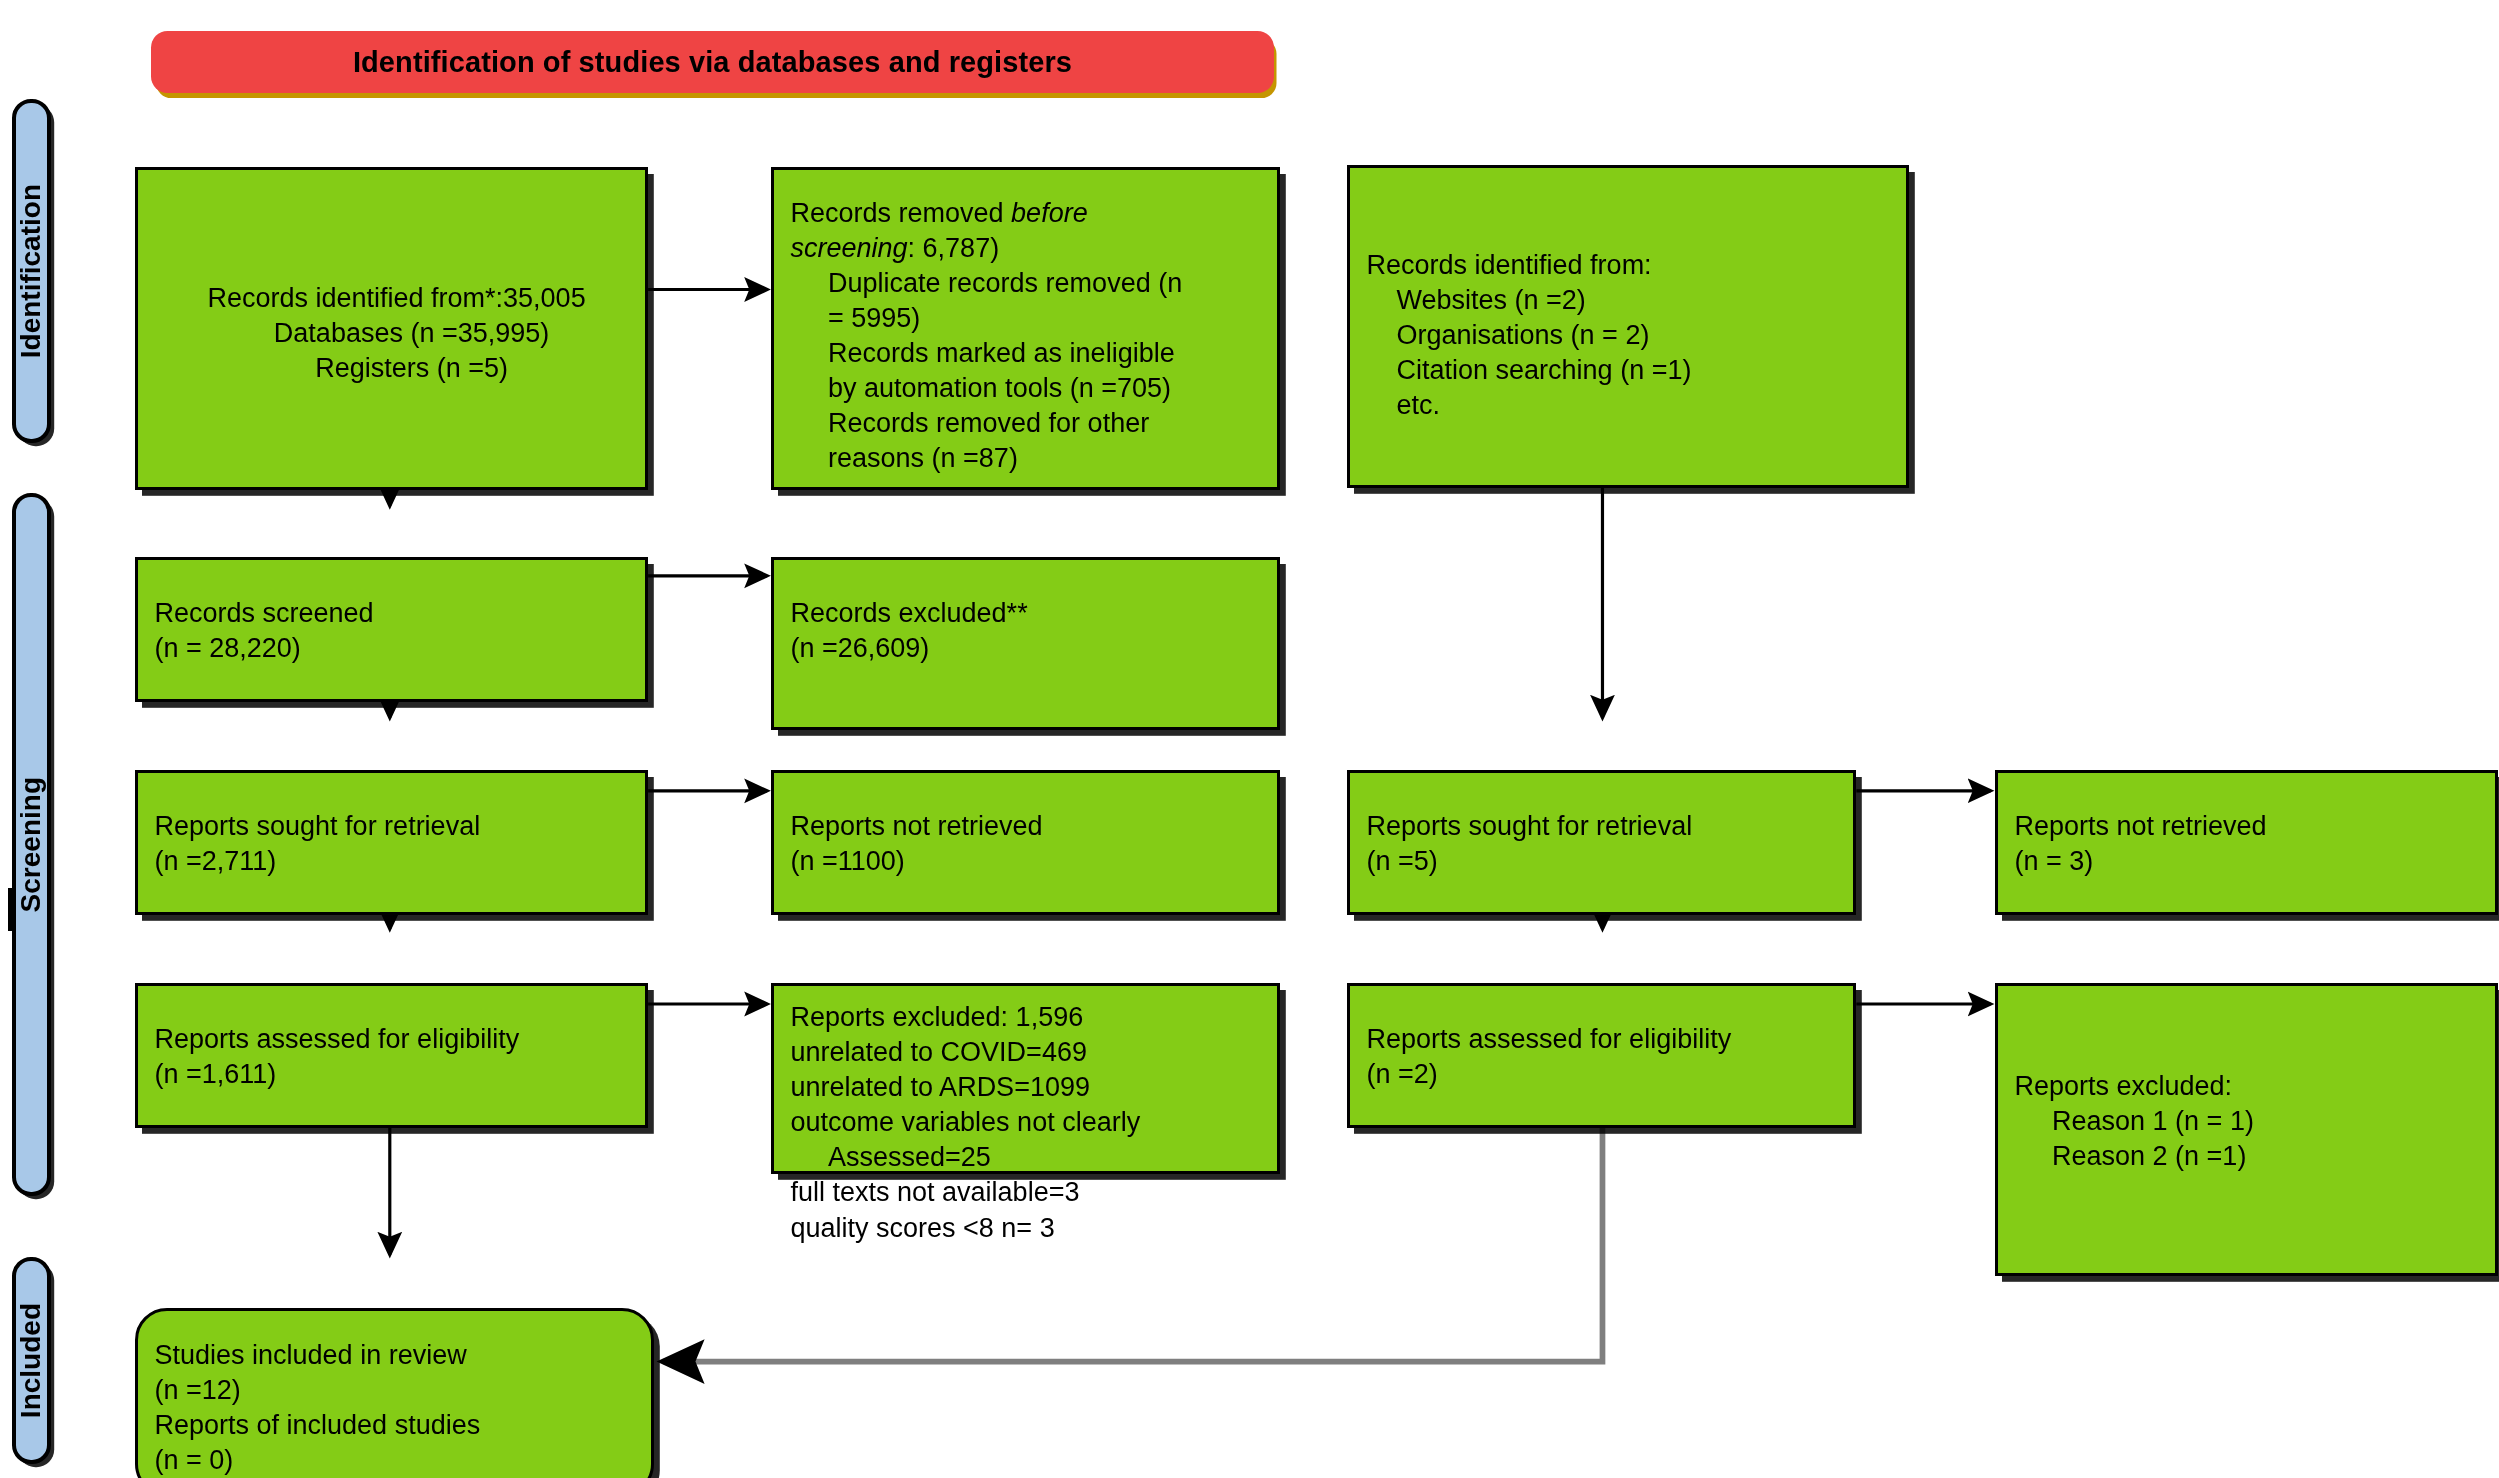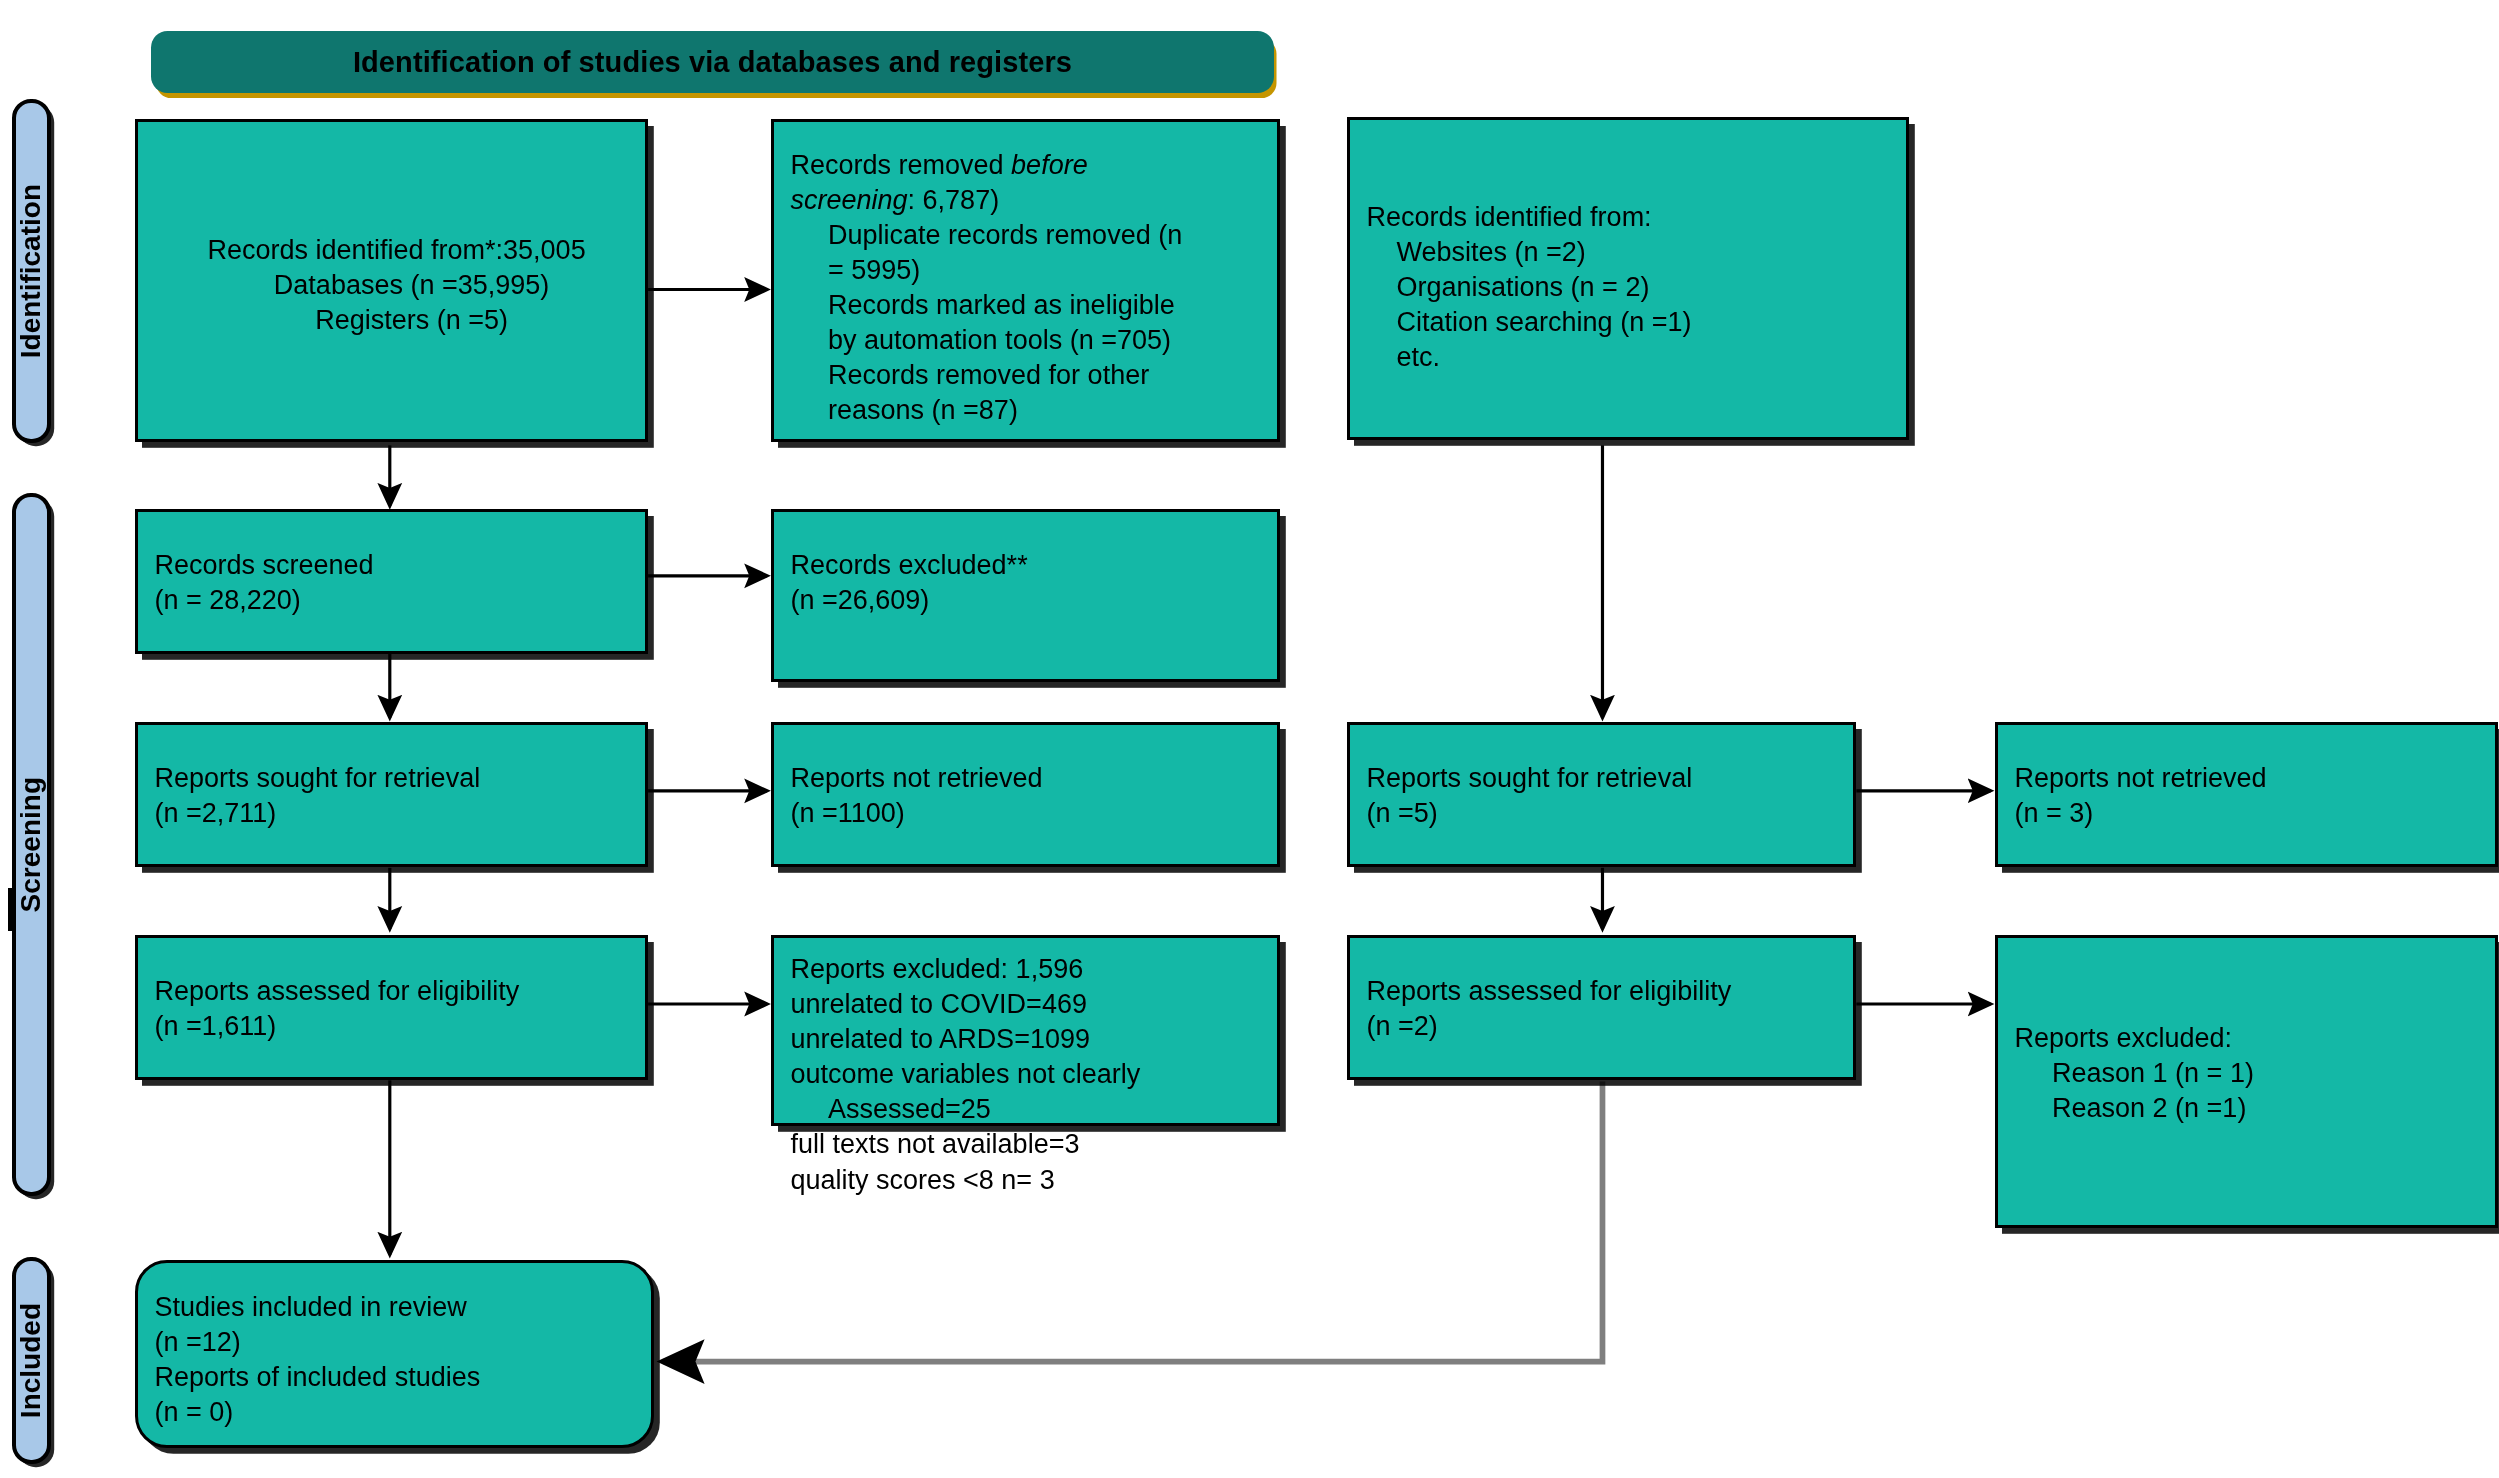--- a/index.html
+++ b/index.html
@@ -1,21 +1,21 @@
 <!DOCTYPE html>
 <html style="font-size:10.2px"><head>
 <meta charset="utf-8">
 <style>
   html,body{margin:0;padding:0;background:#fff;}
   body{width:2500px;height:1478px;position:relative;font-family:"Liberation Sans",sans-serif;overflow:hidden;}
   #stage{position:absolute;left:0;top:0;width:2500px;height:1478px;}
-  .box{position:absolute;background:#14b8a6;border:3.8px solid #000;box-sizing:border-box;
-       box-shadow:6.4px 6.4px 0 -0.6px rgba(0,0,0,0.85);}
+  .box{position:absolute;background:#84cc16;border:3.8px solid #000;box-sizing:border-box;
+       box-shadow:6.4px 6.4px 0 -0.6px rgba(0,0,0,0.85);margin-top:48px;}
   .box .txt{position:absolute;left:16.5px;right:6.4px;font-size:27px;line-height:1.30;color:#000;white-space:pre-wrap;}
-  .hdr{position:absolute;background:#0f766e;border-radius:16.5px;
+  .hdr{position:absolute;background:#ef4444;border-radius:16.5px;
        box-shadow:3.8px 6.4px 0 -1.3px #c59500;display:flex;align-items:center;justify-content:center;}
   .hdr span{font-size:29px;font-weight:bold;color:#000;letter-spacing:0.1px;}
   .sidebar{position:absolute;background:#a8c8e8;border:4.5px solid #000;border-radius:19px;box-sizing:border-box;
            box-shadow:4.5px 4.5px 0 -1.3px rgba(0,0,0,.85);display:flex;align-items:center;justify-content:center;}
   .sidebar span{writing-mode:vertical-rl;transform:rotate(180deg);font-size:28px;font-weight:bold;color:#000;}
   .tick{position:absolute;background:#000;}
   svg.conn{position:absolute;left:0;top:0;width:2500px;height:1478px;pointer-events:none;}
 </style>
 </head>
 <body>

